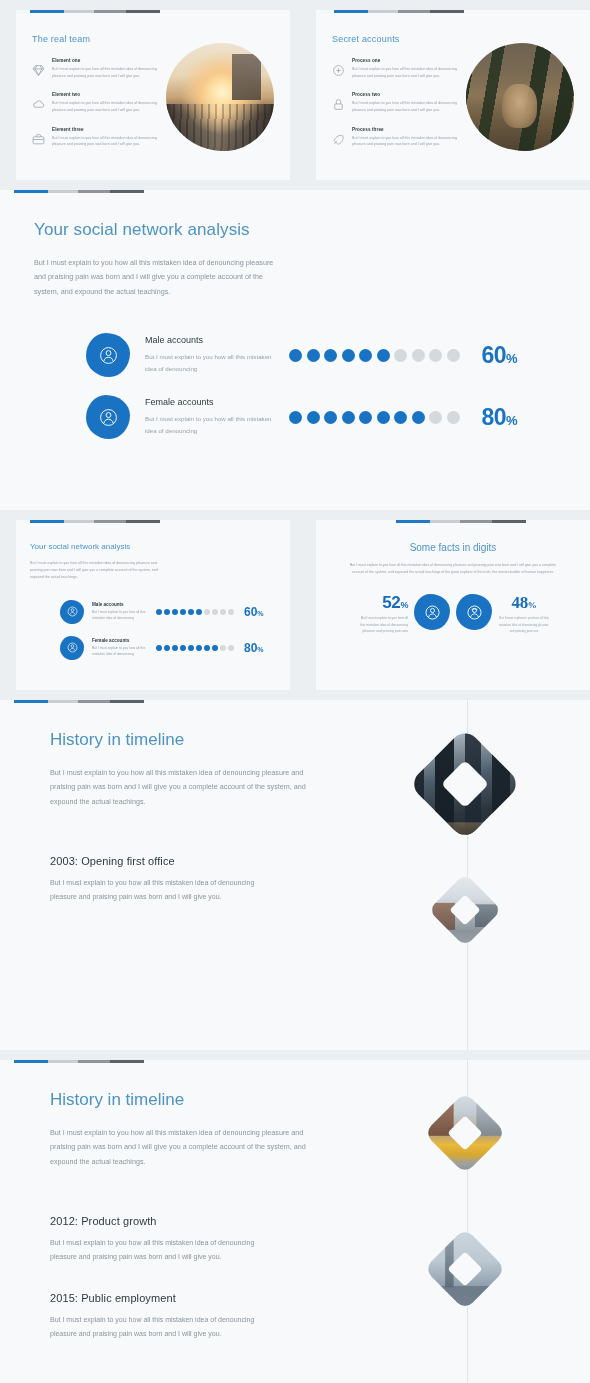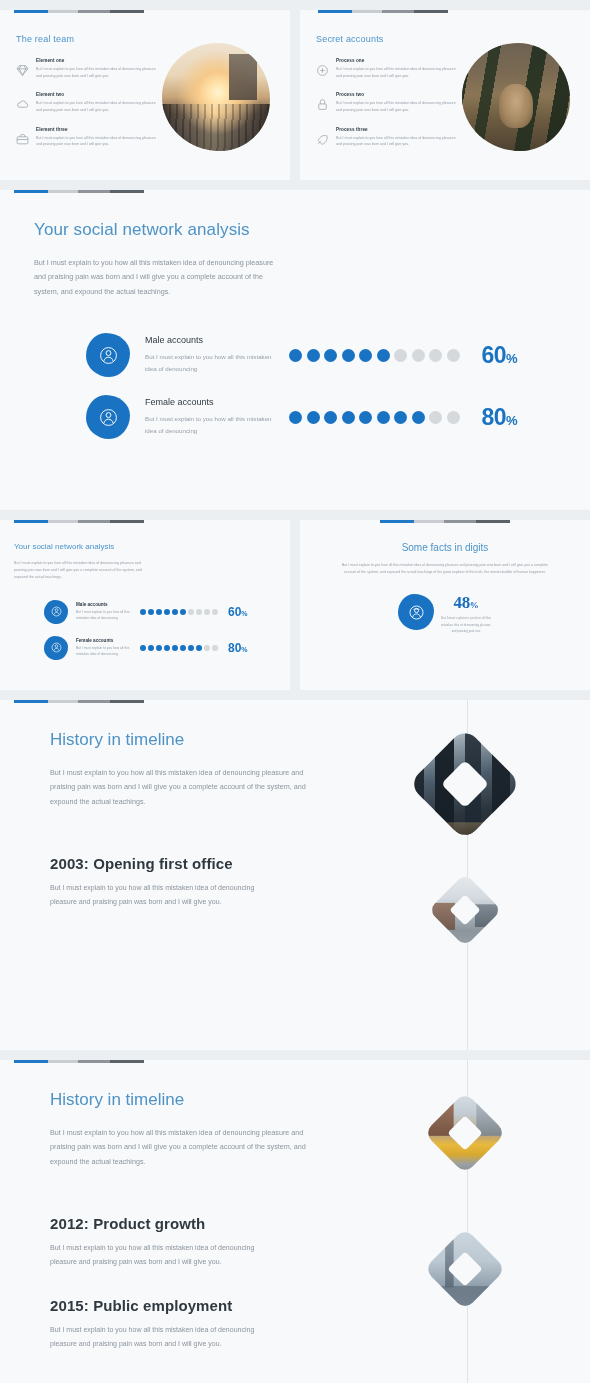--- a/index.html
+++ b/index.html
@@ -41,20 +41,21 @@
   .halfrow {
     display: flex;
     gap: 10px;
     padding: 0;
   }
   .half {
     flex: 1 1 0;
     background: #f7f9fa;
     position: relative;
     overflow: hidden;
+    margin-left: 16px;
   }
 
   
   .feat-inner { padding: 24px 16px 16px 16px; display: flex; }
   .feat-left { width: 55%; }
   .feat-title {
     font-size: 9px;
     color: #4d94cc;
     font-weight: 400;
     margin-bottom: 14px;
@@ -317,21 +318,21 @@
   .tl-left { width: 330px; }
   .tl-h1 {
     font-size: 17px; color: #4e93c6; font-weight: 400;
     margin: 0 0 16px 34px;
   }
   .tl-lead {
     font-size: 7.2px; line-height: 2.0; color: #8c959e;
     margin: 0 0 46px 34px; max-width: 256px;
   }
   .tl-ev { margin: 0 0 28px 34px; }
-  .tl-ev-h { font-size: 15px; color: #30393f; font-weight: 700; margin-bottom: 9px; letter-spacing: .1px; }
+  .tl-ev-h { font-size: 11px; color: #30393f; font-weight: 400; margin-bottom: 9px; letter-spacing: .1px; }
   .tl-ev-p { font-size: 7px; line-height: 2.0; color: #8c959e; max-width: 228px; }
 
   
   .tl-nodes {
     position: absolute;
     right: 0; top: 0;
     width: 250px; height: 100%;
   }
   .tl-line {
     position: absolute;
@@ -630,20 +631,33 @@
         <div class="seg on" style="width:34px;"></div>
         <div class="seg off" style="width:30px;"></div>
         <div class="seg dark" style="width:32px;"></div>
         <div class="seg dark2" style="width:34px;"></div>
       </div>
       <div class="f-inner">
         <div class="f-title">Some facts in digits</div>
         <div class="f-lead">But I must explain to you how all this mistaken idea of denouncing pleasure and praising pain was born and I will give you a complete account of the system, and expound the actual teachings of the great explorer of the truth, the master-builder of human happiness.</div>
 
         <div class="f-stats">
+          <div class="f-grp">
+            <div style="text-align:right;">
+              <div class="f-num"><span>52</span><span class="sym">%</span></div>
+              <div class="f-desc">But I must explain to you how all this mistaken idea of denouncing pleasure and praising pain was</div>
+            </div>
+            <div class="f-circle">
+              <svg viewBox="0 0 32 32" fill="none" stroke="#ffffff" stroke-width="1.5">
+                <circle cx="16" cy="16" r="11"></circle>
+                  <circle cx="16" cy="12.6" r="3.4"></circle>
+                <path d="M9.6 23.6c1-3.5 3.4-5.2 6.4-5.2s5.4 1.7 6.4 5.2"></path>
+              </svg>
+            </div>
+          </div>
 
           <div class="f-grp">
             <div class="f-circle">
               <svg viewBox="0 0 32 32" fill="none" stroke="#ffffff" stroke-width="1.5">
                 <circle cx="16" cy="16" r="11"></circle>
                   <circle cx="16" cy="12.6" r="3.4"></circle>
                 <path d="M9.6 23.6c1-3.5 3.4-5.2 6.4-5.2s5.4 1.7 6.4 5.2"></path>
                 <path d="M11.2 10.8c1.4-1.1 8.2-1.1 9.6 0"></path>
               </svg>
             </div>

